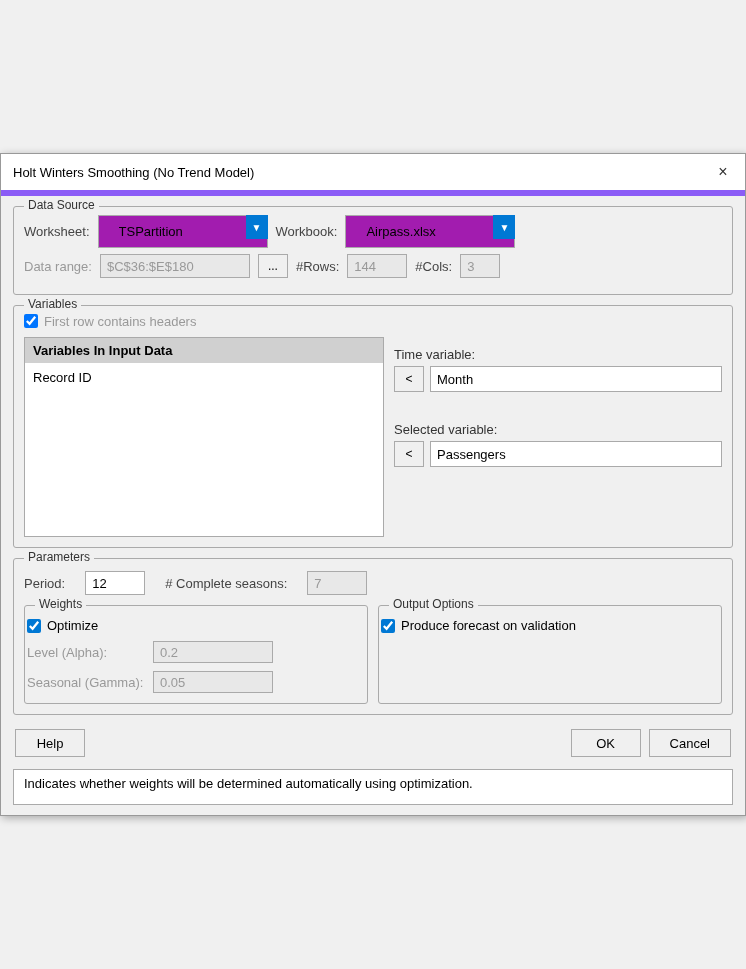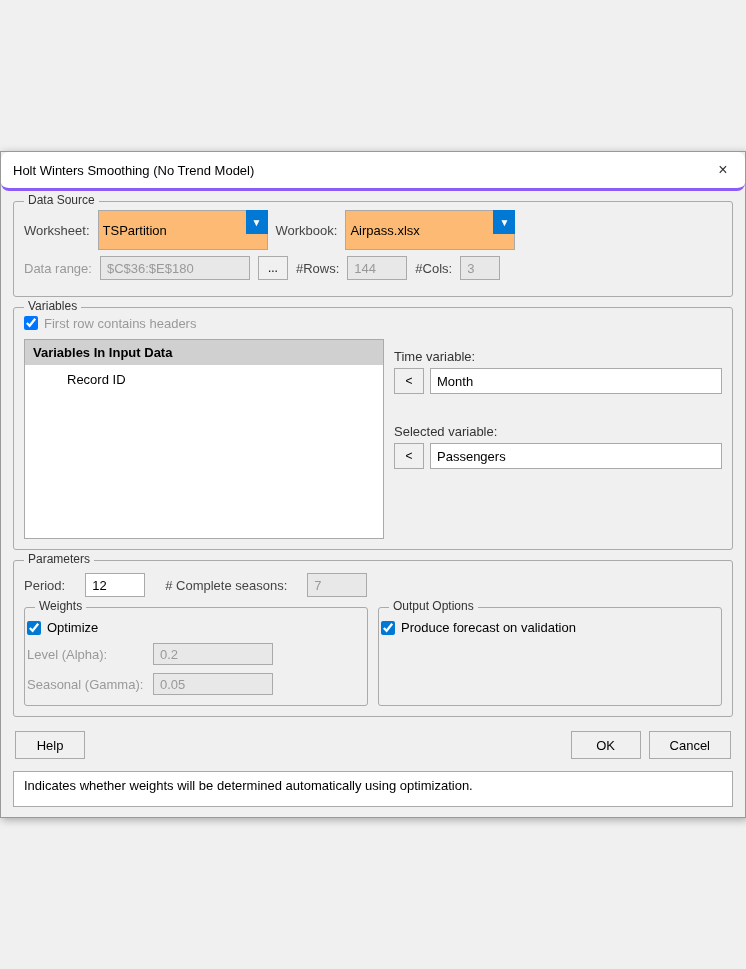--- a/index.html
+++ b/index.html
@@ -13,27 +13,26 @@
       min-height: 100vh;
     }
     .dialog {
       width: 746px;
       background: #f0f0f0;
       border: 1px solid #999;
       box-shadow: 2px 2px 8px rgba(0,0,0,0.3);
     }
     .title-bar {
       background: #fff;
-      border-bottom: 3px solid #8b5cf6;
+      border-bottom: 6px solid #8b5cf6;
       display: flex;
       align-items: center;
       justify-content: space-between;
       padding: 8px 12px;
       user-select: none;
-      border-radius: 8px;
     }
     .title-bar-text {
       font-size: 13px;
       font-weight: normal;
       color: #000;
     }
     .close-btn {
       width: 20px;
       height: 20px;
       background: none;
@@ -73,24 +72,24 @@
       gap: 8px;
     }
     .label-text {
       color: #444;
       white-space: nowrap;
     }
     .label-text.disabled {
       color: #999;
     }
     select, .select-box {
-      height: 40px;
-      border: 1px solid #aaa;
-      background: #fdba74;
-      padding: 0 4px;
+      height: 33px;
+      border: 1px solid #aaa;
+      background: #a21caf;
+      padding: 0 20px;
       font-size: 13px;
       appearance: none;
       -webkit-appearance: none;
       position: relative;
     }
     .select-wrapper {
       position: relative;
       display: inline-flex;
       align-items: center;
     }
@@ -161,21 +160,20 @@
       background: #d0d0d0;
       padding: 5px 8px;
       font-weight: bold;
       font-size: 13px;
     }
     .vars-table-body {
       padding: 4px 8px;
     }
     .vars-table-row {
       padding: 3px 0;
-      margin-left: 34px;
     }
     .vars-right {
       display: flex;
       flex-direction: column;
       gap: 30px;
       flex: 1;
       padding-top: 10px;
     }
     .var-section {
       display: flex;

